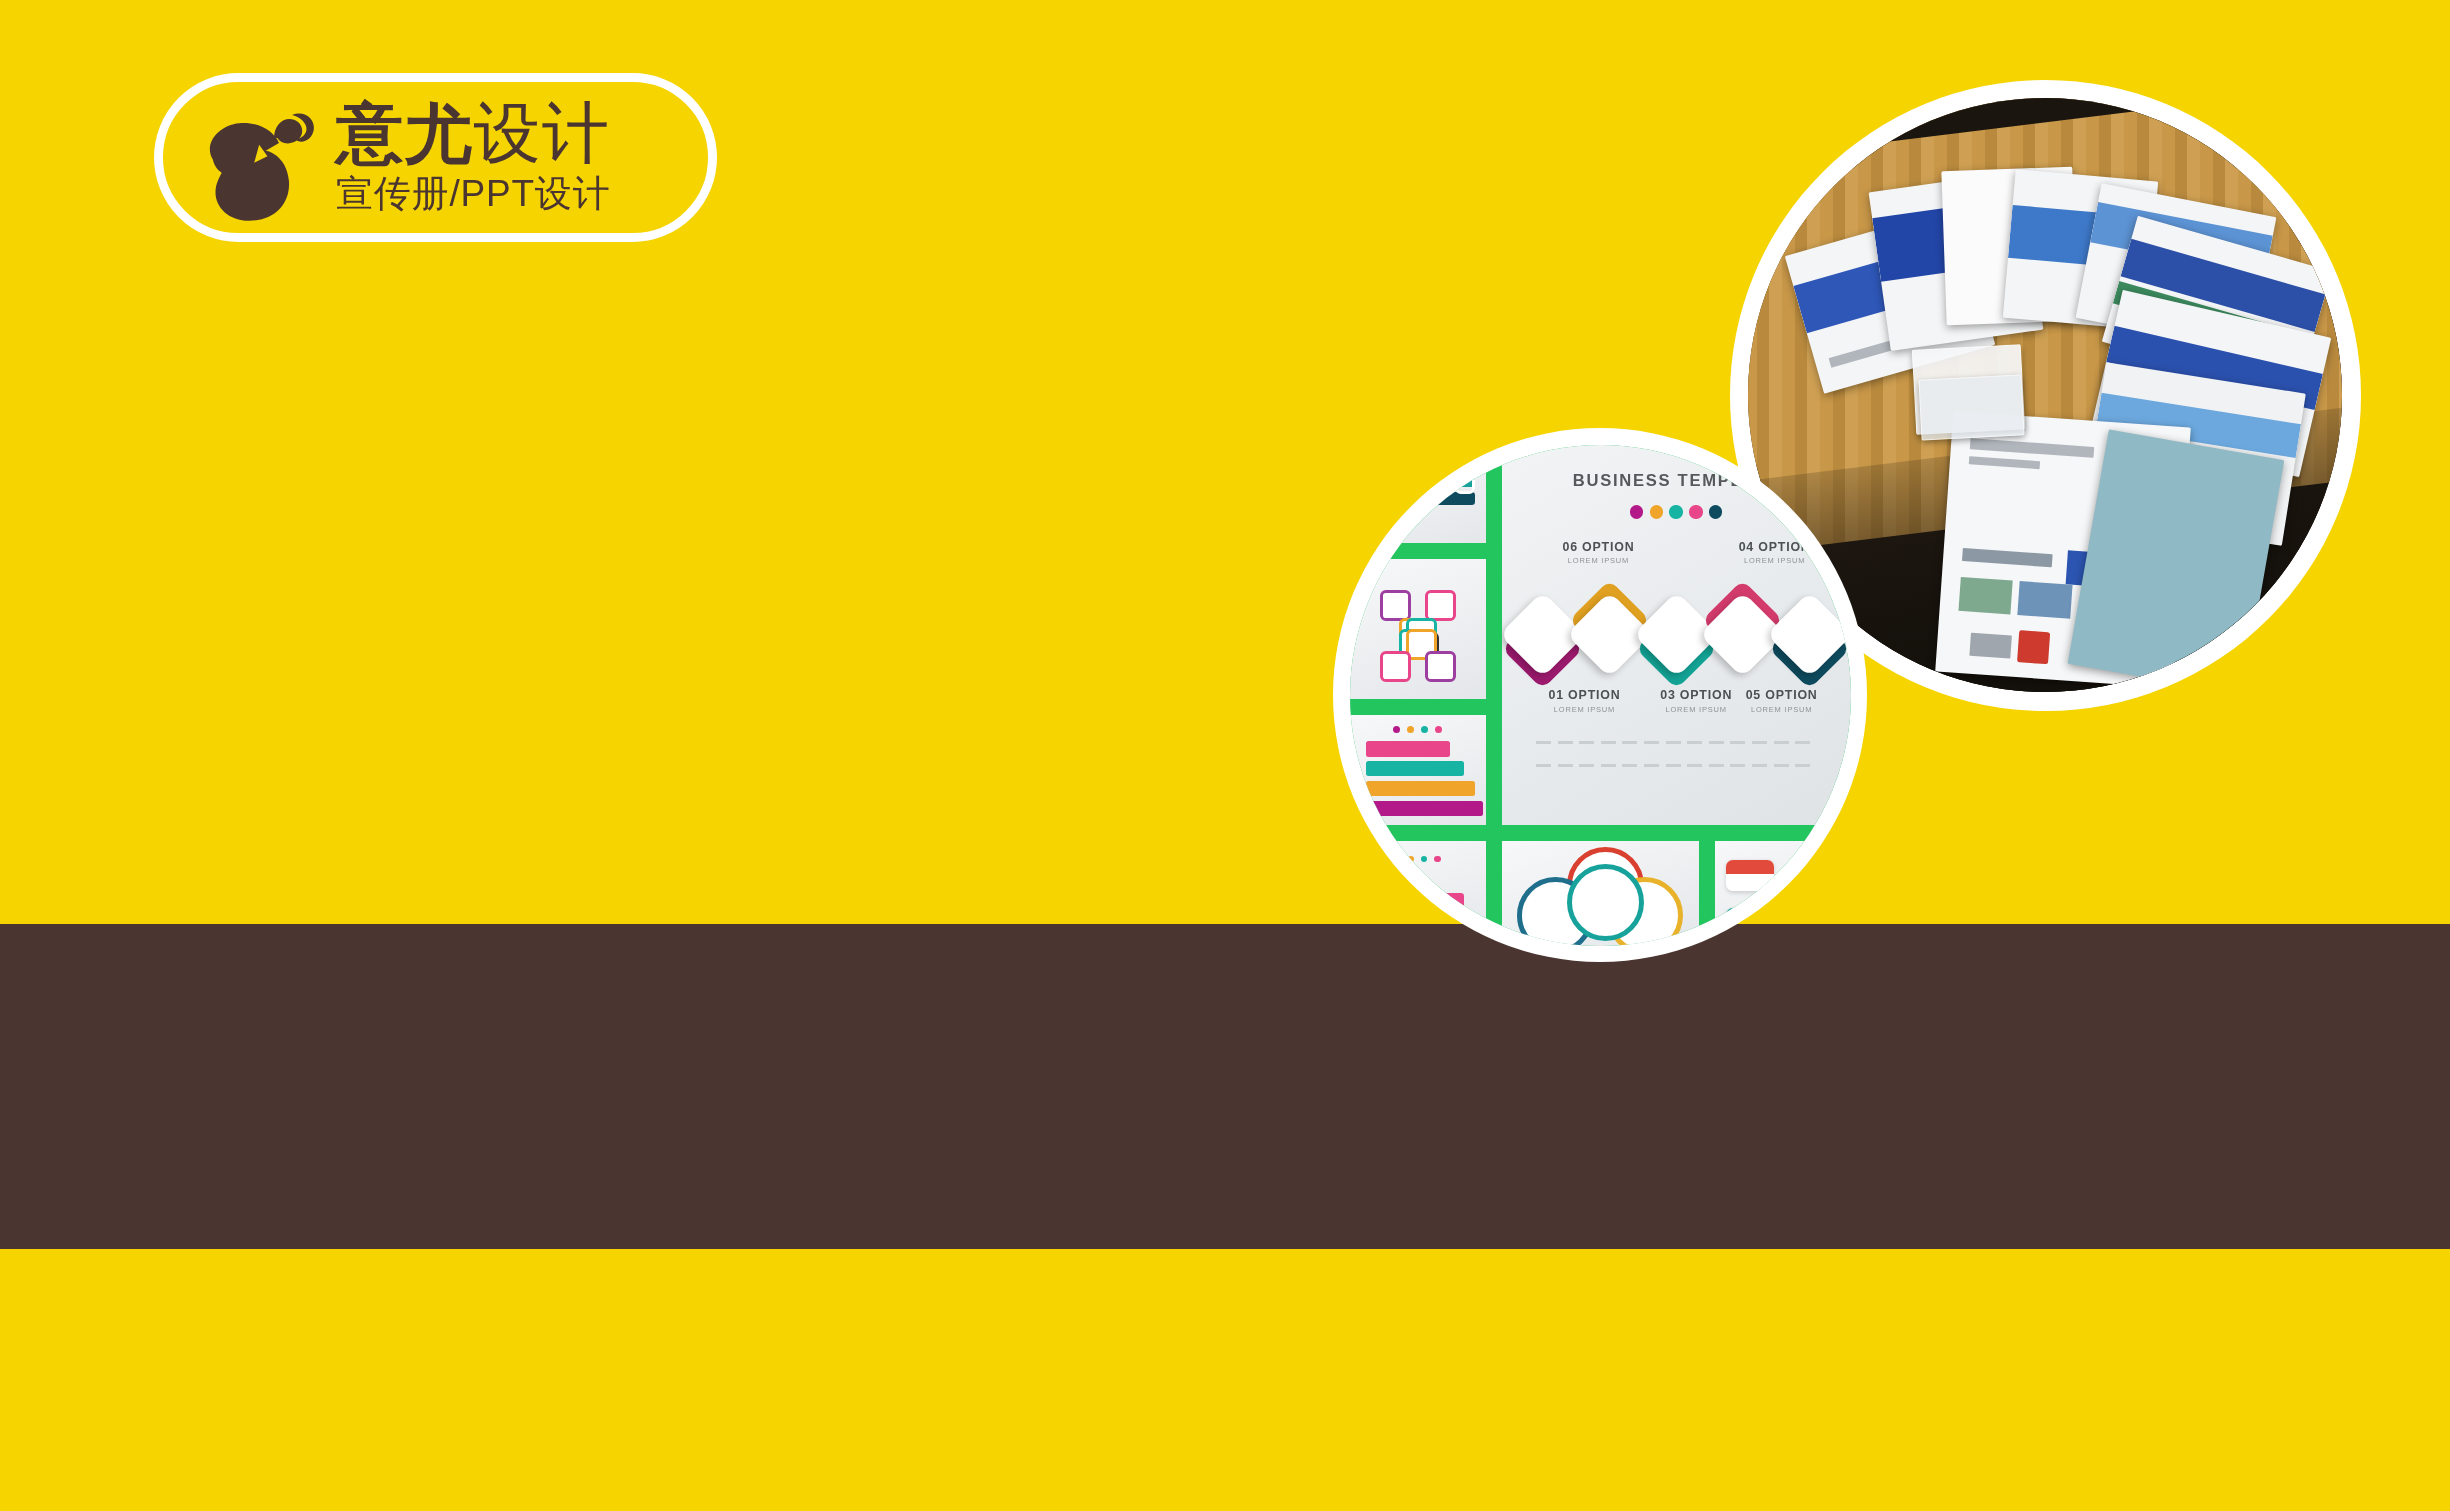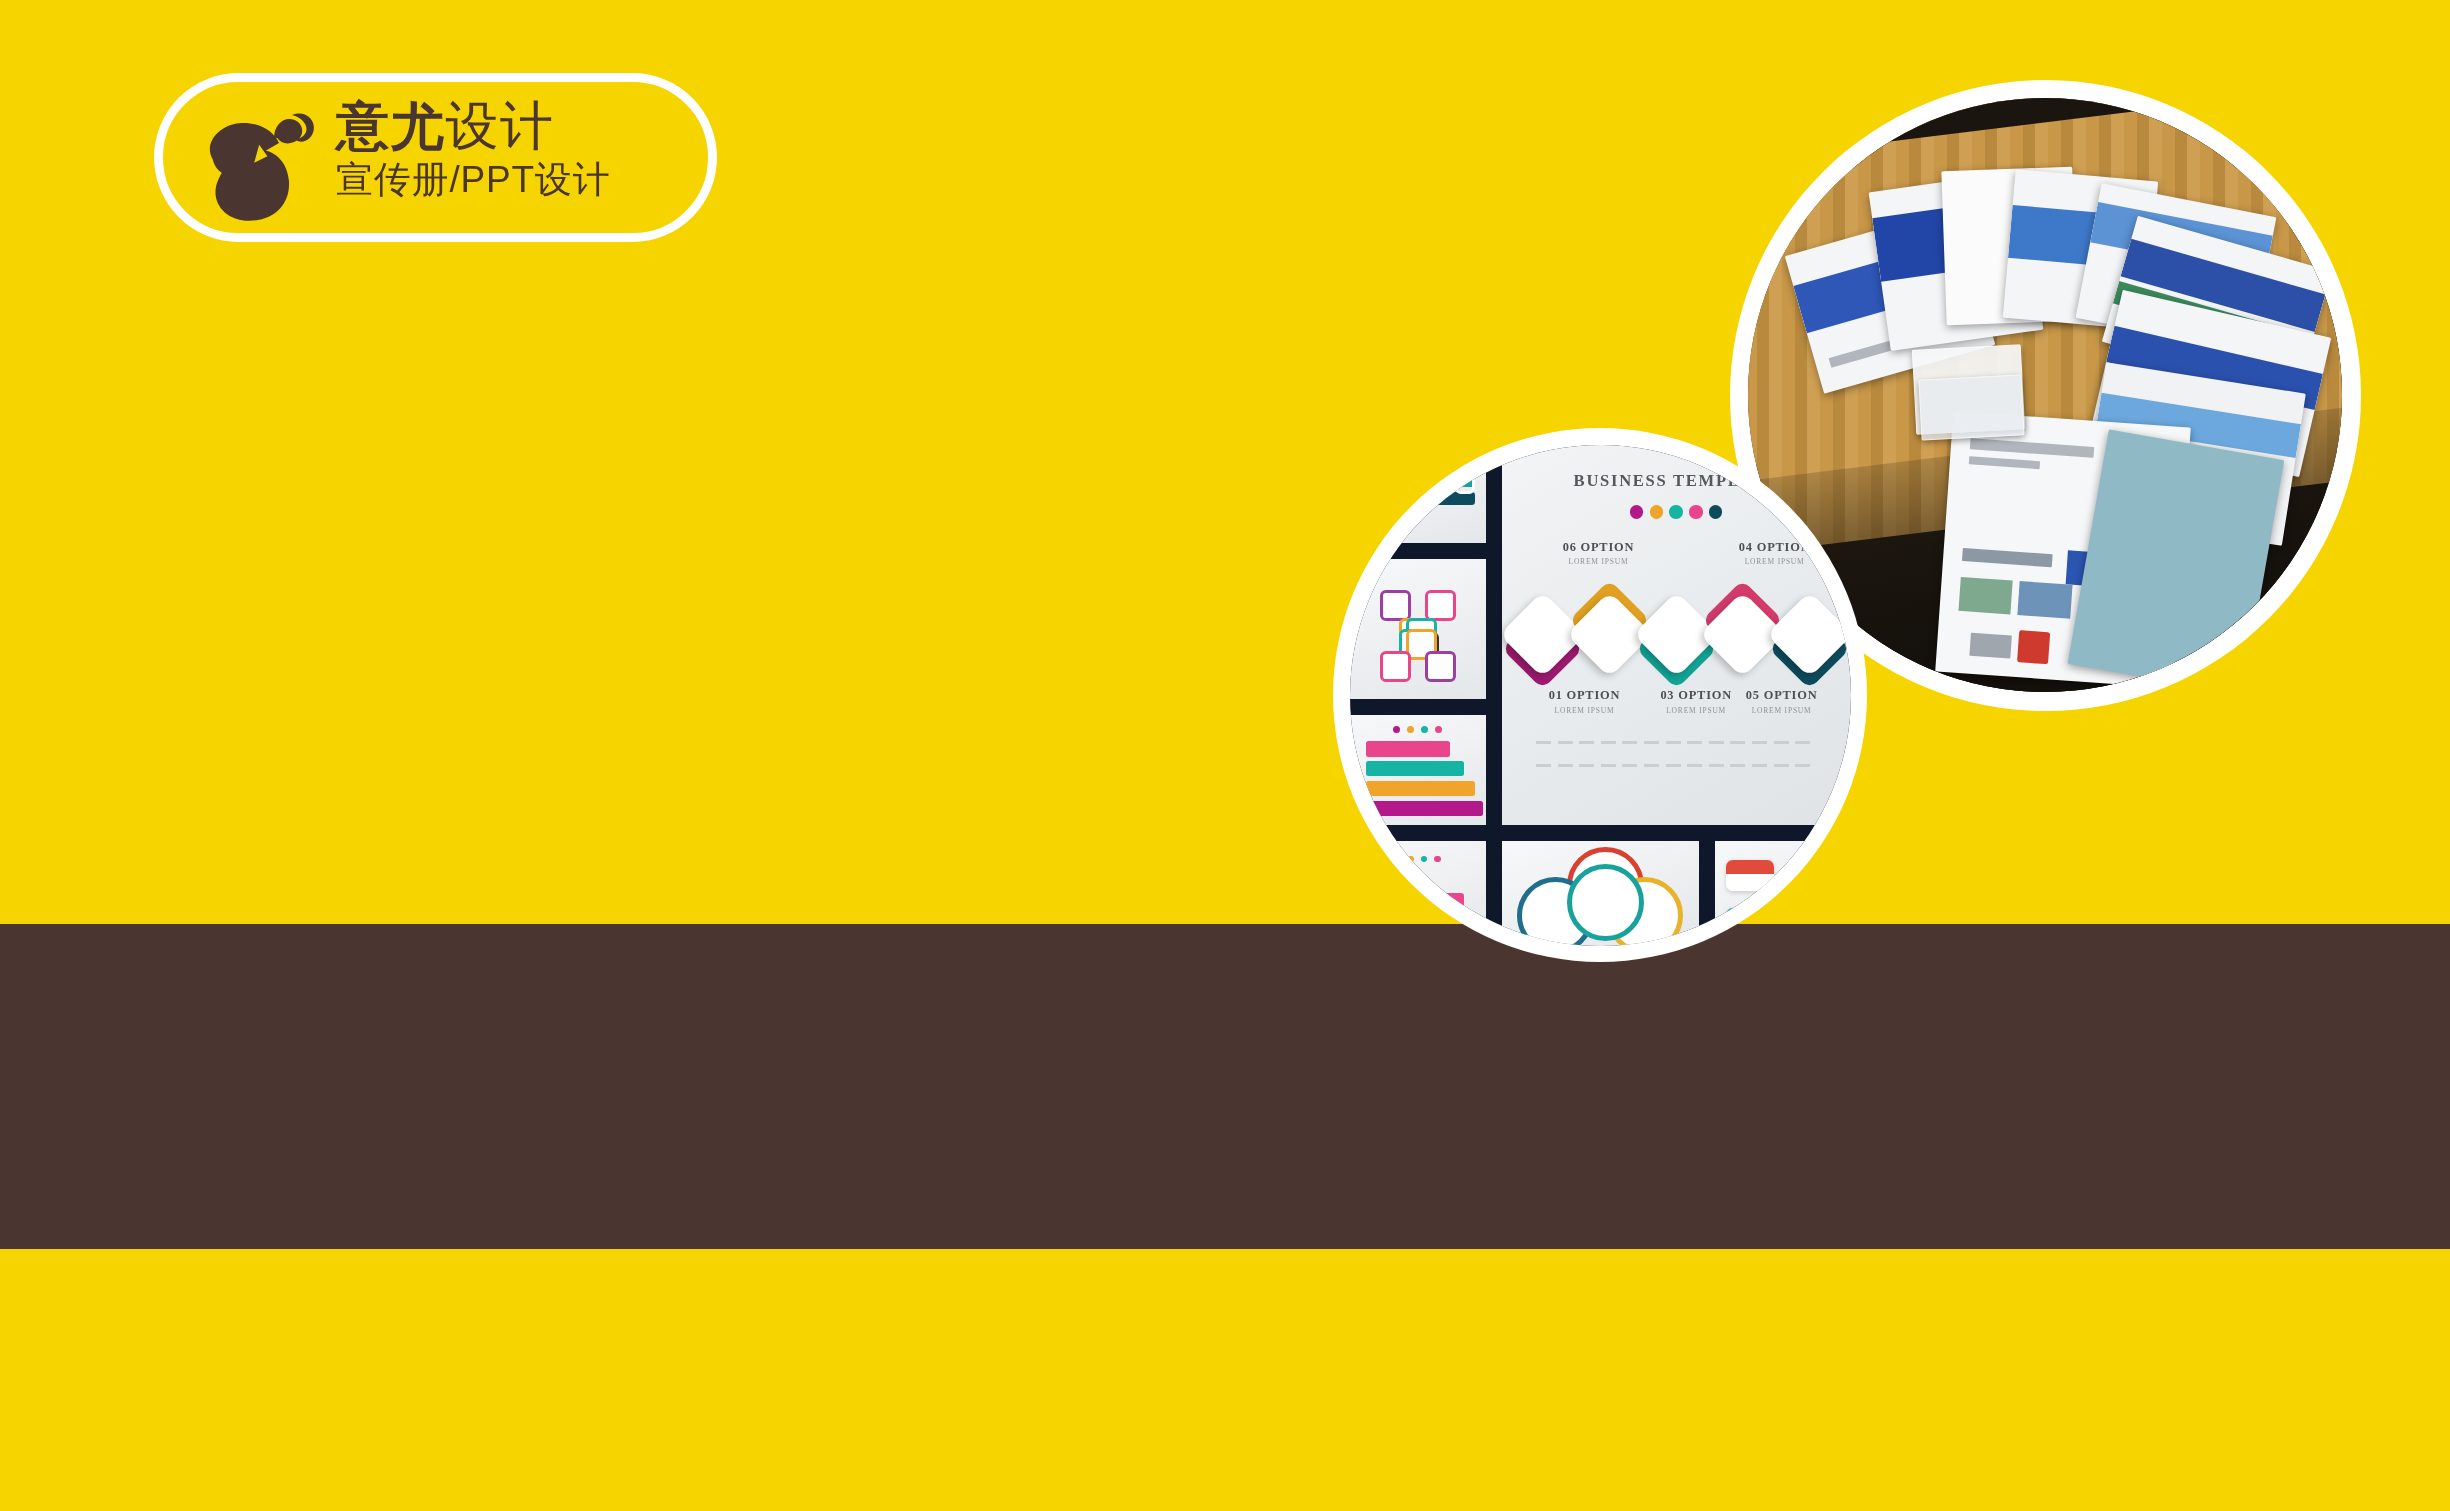--- a/index.html
+++ b/index.html
@@ -35,21 +35,21 @@
     height: 139px;
   }
   .logo-text-wrap {
     position: absolute;
     left: 173px;
     top: 6.6px;
     width: 373px;
     height: 154px;
   }
   .logo-name {
-    font-size: 53px;
+    font-size: 67px;
     line-height: 1.0;
     font-weight: bold;
     color: #4A3530;
     letter-spacing: 1.7px;
     white-space: nowrap;
     margin-top: 10px;
   }
   .logo-name .light {
     font-weight: normal;
   }
@@ -178,22 +178,21 @@
   }
 
   
   .ig-grid {
     position: absolute;
     inset: 0;
     display: grid;
     grid-template-columns: 1fr 1.45fr 1fr;
     grid-template-rows: 0.85fr 1.2fr 0.95fr 0.9fr;
     gap: 16px;
-    background: #0f172a;
-    font-family: Liberation Serif, serif;
+    background: #22c55e;
   }
   .ig-tile {
     background: linear-gradient(160deg, #f7f8f9 0%, #e4e7ea 100%);
     position: relative;
     overflow: hidden;
   }
   .ig-main {
     grid-column: 2 / 4;
     grid-row: 1 / 4;
     background: linear-gradient(150deg, #f2f4f5 0%, #dfe3e6 100%);

